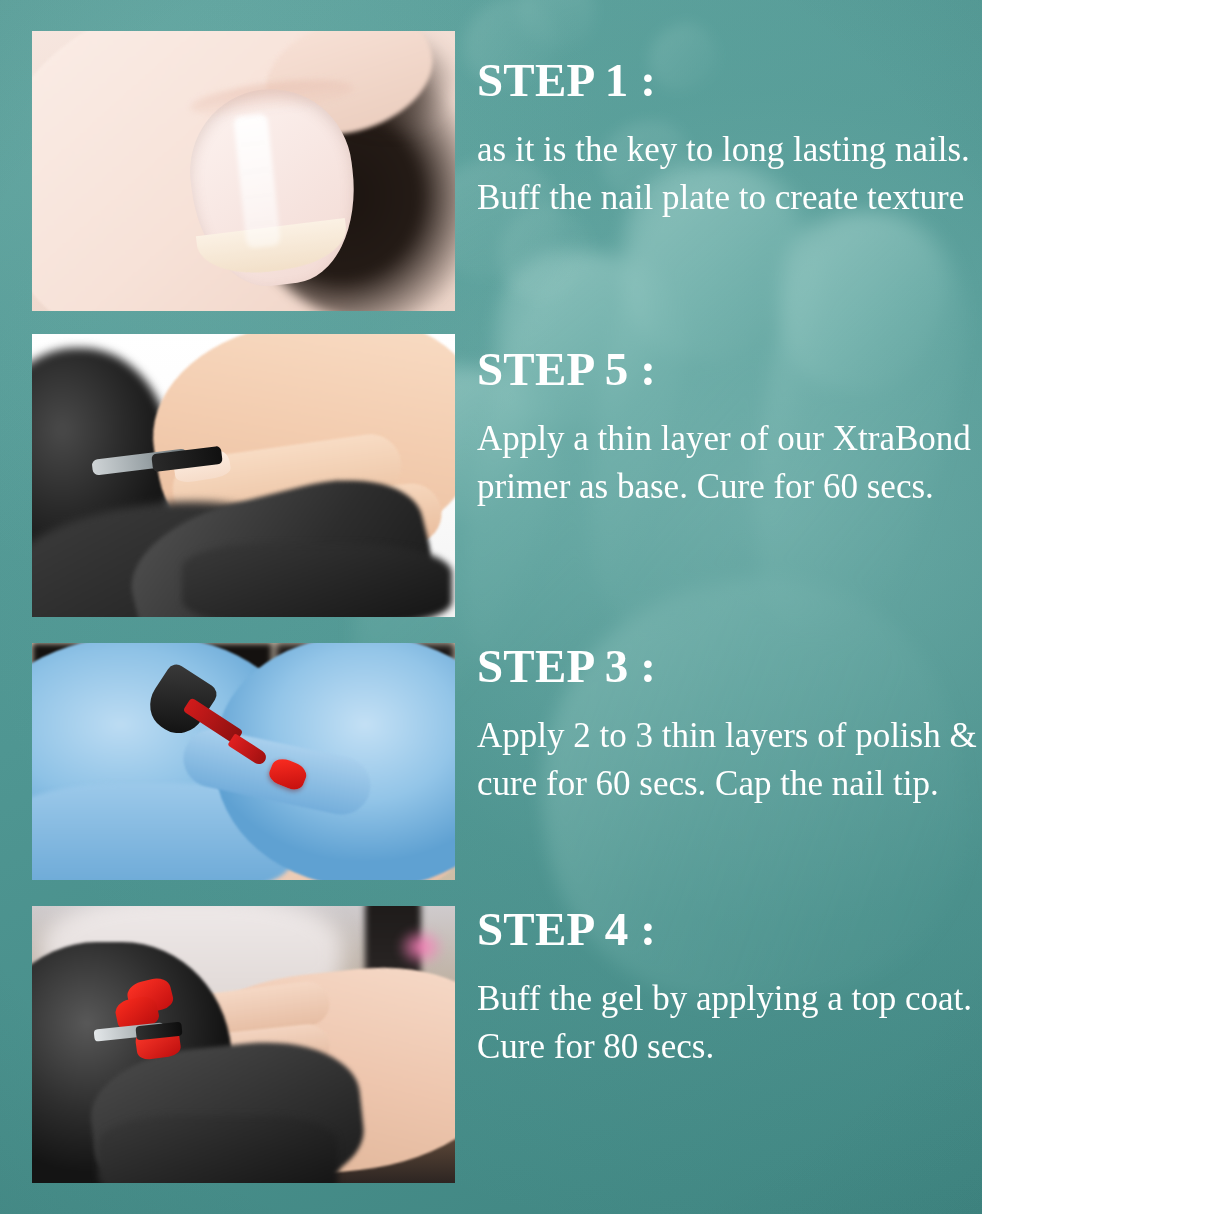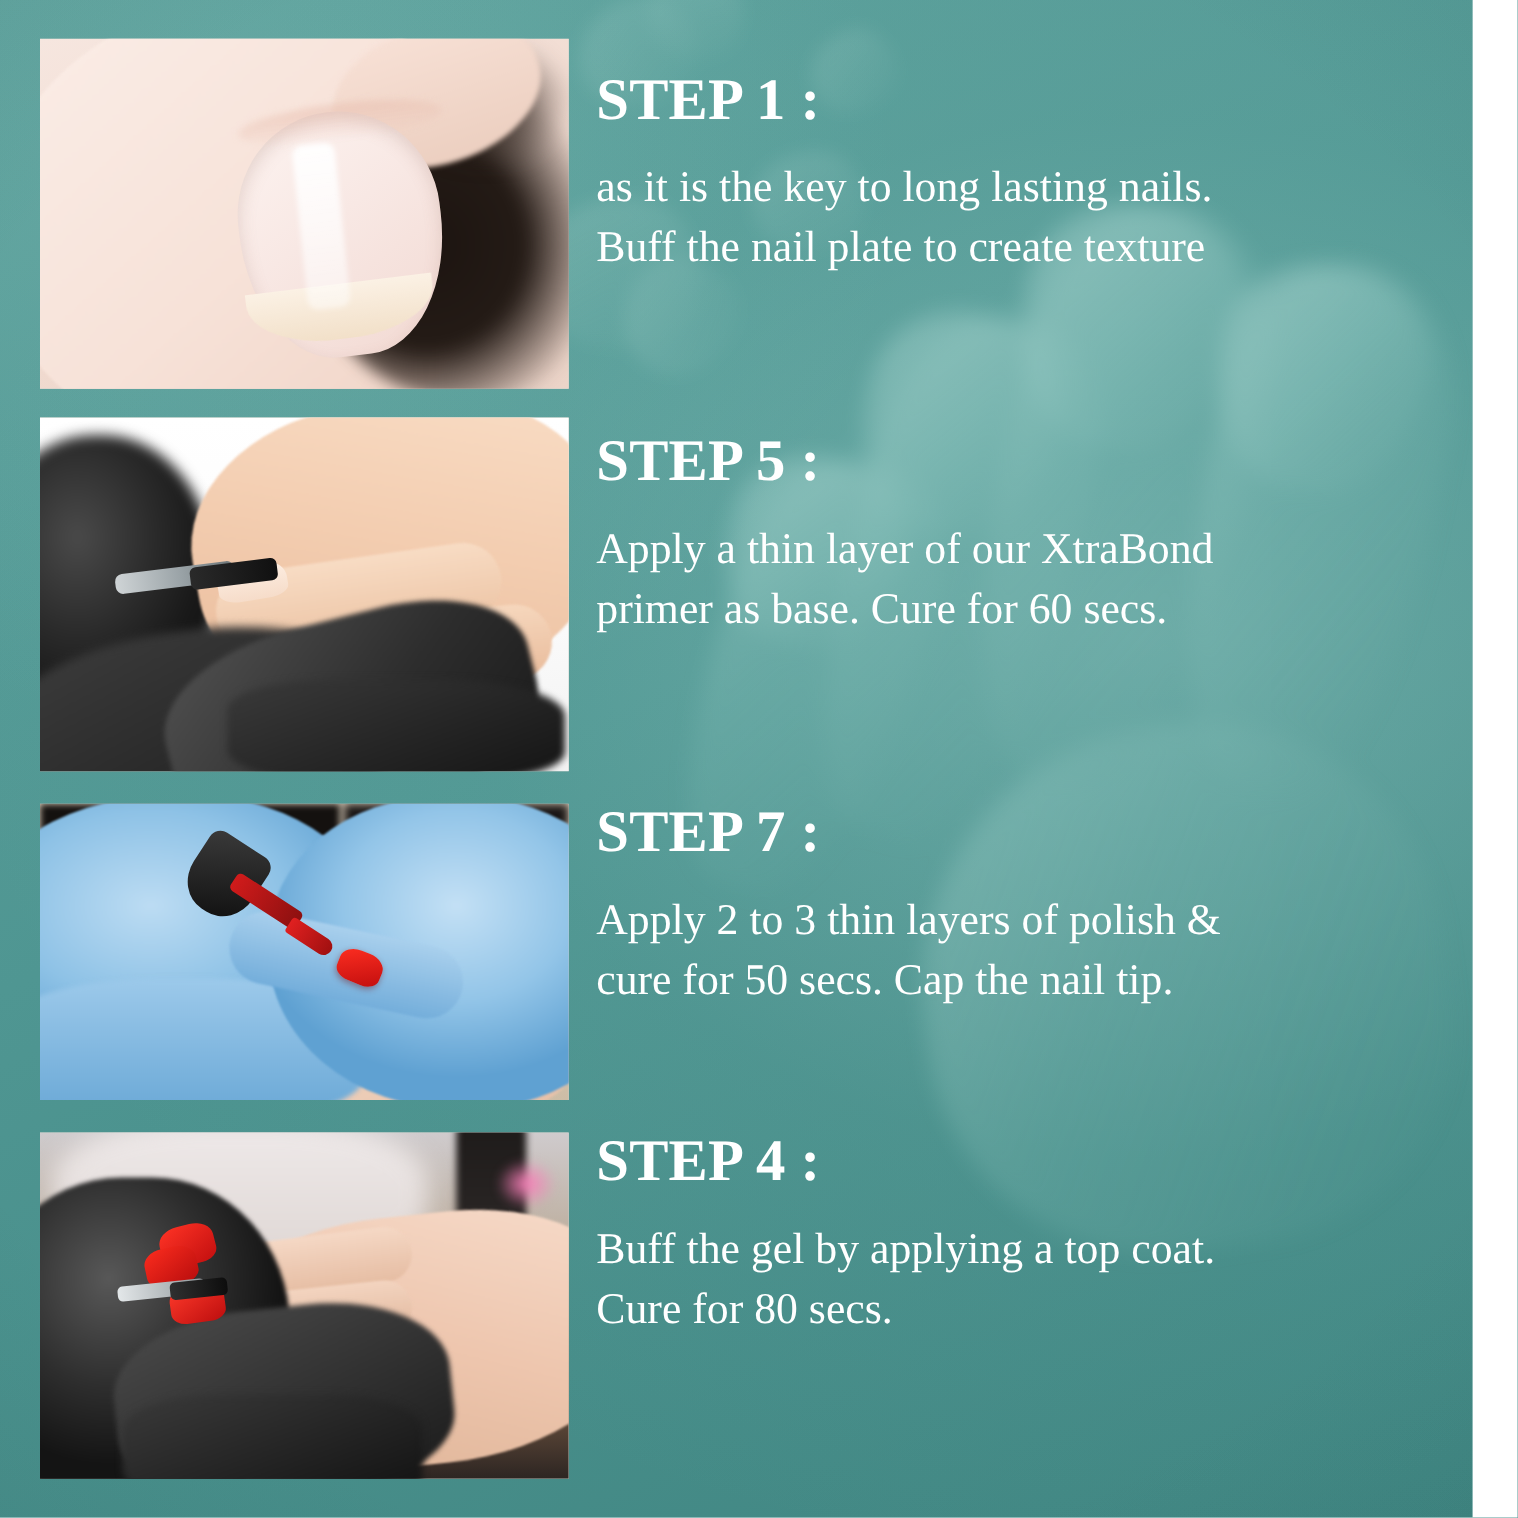--- a/index.html
+++ b/index.html
@@ -5,21 +5,21 @@
   * { margin:0; padding:0; box-sizing:border-box; }
 
   html, body {
     width:1214px; height:1214px;
     overflow:hidden;
     font-family:"Liberation Serif", serif;
   }
 
   #poster{
     position:relative;
-    width:1178px; height:1214px;
+    width:982px; height:1214px;
     background:#549a96;
     overflow:hidden;
   }
 
   
   .bg-layer{ position:absolute; inset:0; pointer-events:none; }
 
   .bg-wash{
     background:
       radial-gradient(120% 90% at 78% 42%, rgba(180,225,219,.30) 0%, rgba(120,185,178,.12) 38%, rgba(60,120,118,0) 68%),
@@ -334,24 +334,24 @@
         <div class="el p3-gl2"></div>
         <div class="el p3-gr"></div>
         <div class="el p3-thumb"></div>
         <div class="el p3-cap"></div>
         <div class="el p3-handle"></div>
         <div class="el p3-tip"></div>
         <div class="el p3-rednail"></div>
       </div>
     </div>
     <div class="copy">
-      <h2 class="step-title">STEP 7 :</h2>
+      <h2 class="step-title">STEP 3 :</h2>
       <p class="step-body">
         <span class="ln">Apply 2 to 3 thin layers of polish &amp;</span>
-        <span class="ln">cure for 50 secs. Cap the nail tip.</span>
+        <span class="ln">cure for 60 secs. Cap the nail tip.</span>
       </p>
     </div>
   </section>
 
   <section class="step step-4">
     <div class="photo">
       <div class="scene">
         <div class="el p4-bg"></div>
         <div class="el p4-blur1"></div>
         <div class="el p4-lamp"></div>

